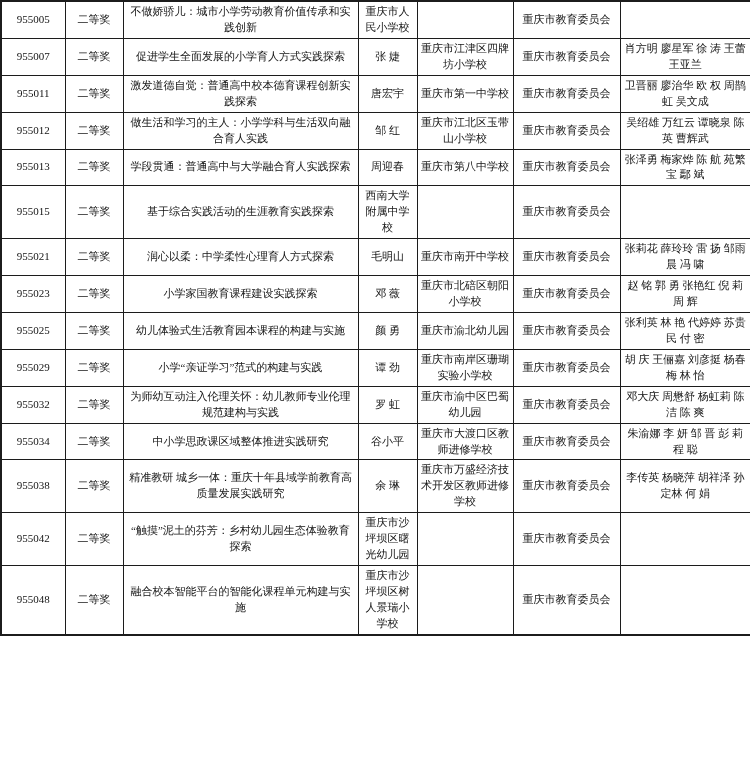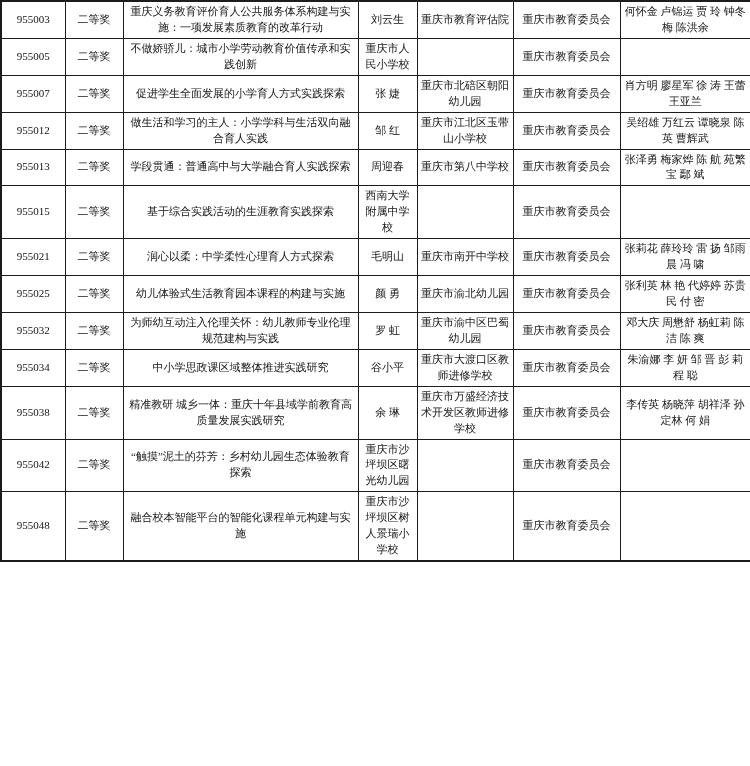--- a/index.html
+++ b/index.html
@@ -46,45 +46,45 @@
     <col class="c-id">
     <col class="c-award">
     <col class="c-title">
     <col class="c-name">
     <col class="c-school">
     <col class="c-recommender">
     <col class="c-members">
   </colgroup>
   <tbody id="awards-body">
       <tr>
-    <td>955003</td>
-    <td>二等奖</td>
-    <td>重庆义务教育评价育人公共服务体系构建与实施：一项发展素质教育的改革行动</td>
-    <td>刘云生</td>
-    <td>重庆市教育评估院</td>
-    <td>重庆市教育委员会</td>
-    <td>何怀金 卢锦运 贾 玲 钟冬梅 陈洪余</td>
-  </tr>
-      <tr>
     <td>955005</td>
     <td>二等奖</td>
     <td>不做娇骄儿：城市小学劳动教育价值传承和实践创新</td>
     <td>重庆市人民小学校</td>
     <td></td>
     <td>重庆市教育委员会</td>
     <td></td>
   </tr>
       <tr>
     <td>955007</td>
     <td>二等奖</td>
     <td>促进学生全面发展的小学育人方式实践探索</td>
     <td>张 婕</td>
-    <td>重庆市北碚区朝阳幼儿园</td>
+    <td>重庆市江津区四牌坊小学校</td>
     <td>重庆市教育委员会</td>
     <td>肖方明 廖星军 徐 涛 王蕾 王亚兰</td>
+  </tr>
+      <tr>
+    <td>955011</td>
+    <td>二等奖</td>
+    <td>激发道德自觉：普通高中校本德育课程创新实践探索</td>
+    <td>唐宏宇</td>
+    <td>重庆市第一中学校</td>
+    <td>重庆市教育委员会</td>
+    <td>卫晋丽 廖治华 欧 权 周鹊虹 吴文成</td>
   </tr>
       <tr>
     <td>955012</td>
     <td>二等奖</td>
     <td>做生活和学习的主人：小学学科与生活双向融合育人实践</td>
     <td>邹 红</td>
     <td>重庆市江北区玉带山小学校</td>
     <td>重庆市教育委员会</td>
     <td>吴绍雄 万红云 谭晓泉 陈英 曹辉武</td>
   </tr>
@@ -109,27 +109,45 @@
       <tr>
     <td>955021</td>
     <td>二等奖</td>
     <td>润心以柔：中学柔性心理育人方式探索</td>
     <td>毛明山</td>
     <td>重庆市南开中学校</td>
     <td>重庆市教育委员会</td>
     <td>张莉花 薛玲玲 雷 扬 邹雨晨 冯 啸</td>
   </tr>
       <tr>
+    <td>955023</td>
+    <td>二等奖</td>
+    <td>小学家国教育课程建设实践探索</td>
+    <td>邓 薇</td>
+    <td>重庆市北碚区朝阳小学校</td>
+    <td>重庆市教育委员会</td>
+    <td>赵 铭 郭 勇 张艳红 倪 莉 周 辉</td>
+  </tr>
+      <tr>
     <td>955025</td>
     <td>二等奖</td>
     <td>幼儿体验式生活教育园本课程的构建与实施</td>
     <td>颜 勇</td>
     <td>重庆市渝北幼儿园</td>
     <td>重庆市教育委员会</td>
     <td>张利英 林 艳 代婷婷 苏贵民 付 密</td>
+  </tr>
+      <tr>
+    <td>955029</td>
+    <td>二等奖</td>
+    <td>小学“亲证学习”范式的构建与实践</td>
+    <td>谭 劲</td>
+    <td>重庆市南岸区珊瑚实验小学校</td>
+    <td>重庆市教育委员会</td>
+    <td>胡 庆 王俪嘉 刘彦挺 杨春梅 林 怡</td>
   </tr>
       <tr>
     <td>955032</td>
     <td>二等奖</td>
     <td>为师幼互动注入伦理关怀：幼儿教师专业伦理规范建构与实践</td>
     <td>罗 虹</td>
     <td>重庆市渝中区巴蜀幼儿园</td>
     <td>重庆市教育委员会</td>
     <td>邓大庆 周懋舒 杨虹莉 陈洁 陈 爽</td>
   </tr>

